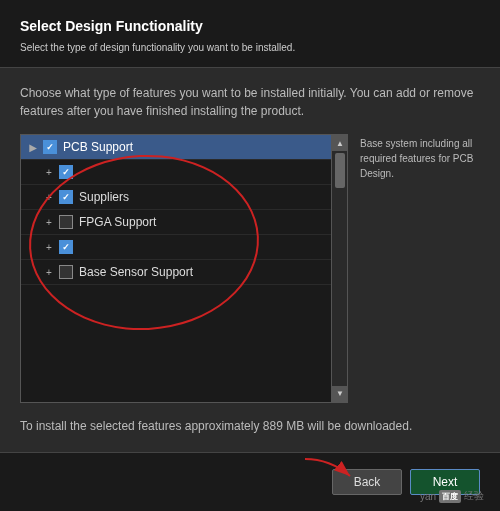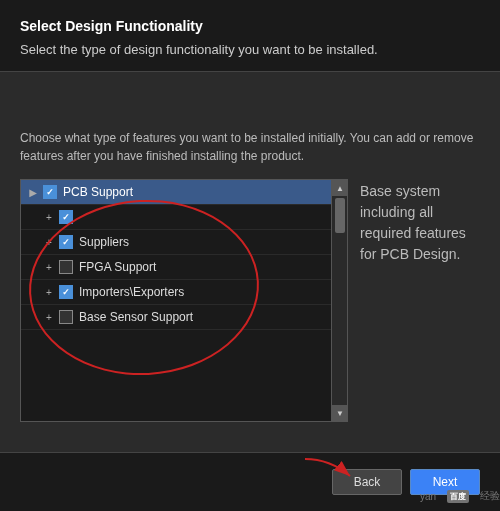--- a/index.html
+++ b/index.html
@@ -24,35 +24,34 @@
       padding: 18px 20px 14px 20px;
       border-bottom: 1px solid #444;
     }
     .header-title {
       font-size: 14px;
       font-weight: bold;
       color: #ffffff;
       margin-bottom: 8px;
     }
     .header-subtitle {
-      font-size: 13px;
+      font-size: 10px;
       color: #cccccc;
     }
     .content {
       flex: 1;
       padding: 16px 20px;
       display: flex;
       flex-direction: column;
     }
     .description {
       font-size: 12px;
       color: #bbbbbb;
       margin-bottom: 14px;
       line-height: 1.5;
-      margin-top: 41px;
     }
     .main-area {
       display: flex;
       flex: 1;
       gap: 12px;
     }
     .list-container {
       flex: 1;
       background: #1a1a1a;
       border: 1px solid #555;
@@ -118,21 +117,21 @@
       display: flex;
       align-items: center;
       justify-content: center;
       font-size: 8px;
       color: #ccc;
       cursor: pointer;
       flex-shrink: 0;
     }
     .info-panel {
       width: 120px;
-      font-size: 14px;
+      font-size: 10px;
       color: #bbbbbb;
       line-height: 1.5;
       padding-top: 2px;
     }
     .footer-info {
       margin-top: 14px;
       font-size: 12px;
       color: #bbbbbb;
       line-height: 1.6;
     }
@@ -149,21 +148,21 @@
       padding: 5px 20px;
       font-size: 12px;
       cursor: pointer;
       border-radius: 2px;
       border: 1px solid #666;
       background: #444;
       color: #dddddd;
       min-width: 70px;
     }
     .btn-primary {
-      background: #3b82f6;
+      background: #14532d;
       border-color: #5a8ac5;
       color: #ffffff;
     }
     
     .annotation-circle {
       position: absolute;
       border: 2px solid #cc2222;
       border-radius: 50%;
       pointer-events: none;
       top: 20px;
@@ -208,21 +207,20 @@
 
           <div class="list-item" style="padding-left: 22px;">
             <span class="expand-icon">+</span>
             <span class="checkbox unchecked"></span>
             <span>FPGA Support</span>
           </div>
 
           <div class="list-item" style="padding-left: 22px;">
             <span class="expand-icon">+</span>
             <span class="checkbox checked"></span>
-            <span>Importers\Exporters</span>
           </div>
 
           <div class="list-item" style="padding-left: 22px;">
             <span class="expand-icon">+</span>
             <span class="checkbox unchecked"></span>
             <span>Base Sensor Support</span>
           </div>
 
         </div>
 
@@ -237,36 +235,37 @@
         <div class="annotation-circle"></div>
 
       </div>
 
       <div class="info-panel">
         <span>Base system including all required features for PCB Design.</span>
       </div>
     </div>
 
     <div class="footer-info">
+      <div>To install the selected features approximately 889 MB will be downloaded.</div>
     </div>
   </div>
 
   <div class="footer-buttons">
 
     <svg style="position:absolute; bottom:22px; right:145px; pointer-events:none;" width="55" height="35">
       <defs>
         <marker id="arrowhead" markerWidth="8" markerHeight="6" refX="8" refY="3" orient="auto">
           <polygon points="0 0, 8 3, 0 6" fill="#cc2222"></polygon>
         </marker>
       </defs>
       <path d="M5,5 Q30,5 50,22" stroke="#cc2222" stroke-width="2" fill="none" marker-end="url(#arrowhead)"></path>
     </svg>
 
     <button class="btn">Back</button>
     <button class="btn btn-primary">Next</button>
 
-    <div style="position:absolute; bottom:8px; right:0px; display:flex; align-items:center; gap:11px; font-size:10px; color:#777;">
+    <div style="position:absolute; bottom:8px; right:16px; display:flex; align-items:center; gap:3px; font-size:10px; color:#777;">
       <span>yan</span>
       <span style="background:#737373; color:white; font-size:8px; font-weight:bold; padding:1px 3px; border-radius:2px;">百度</span>
       <span>经验</span>
     </div>
   </div>
 </div>
 
 </body></html>

